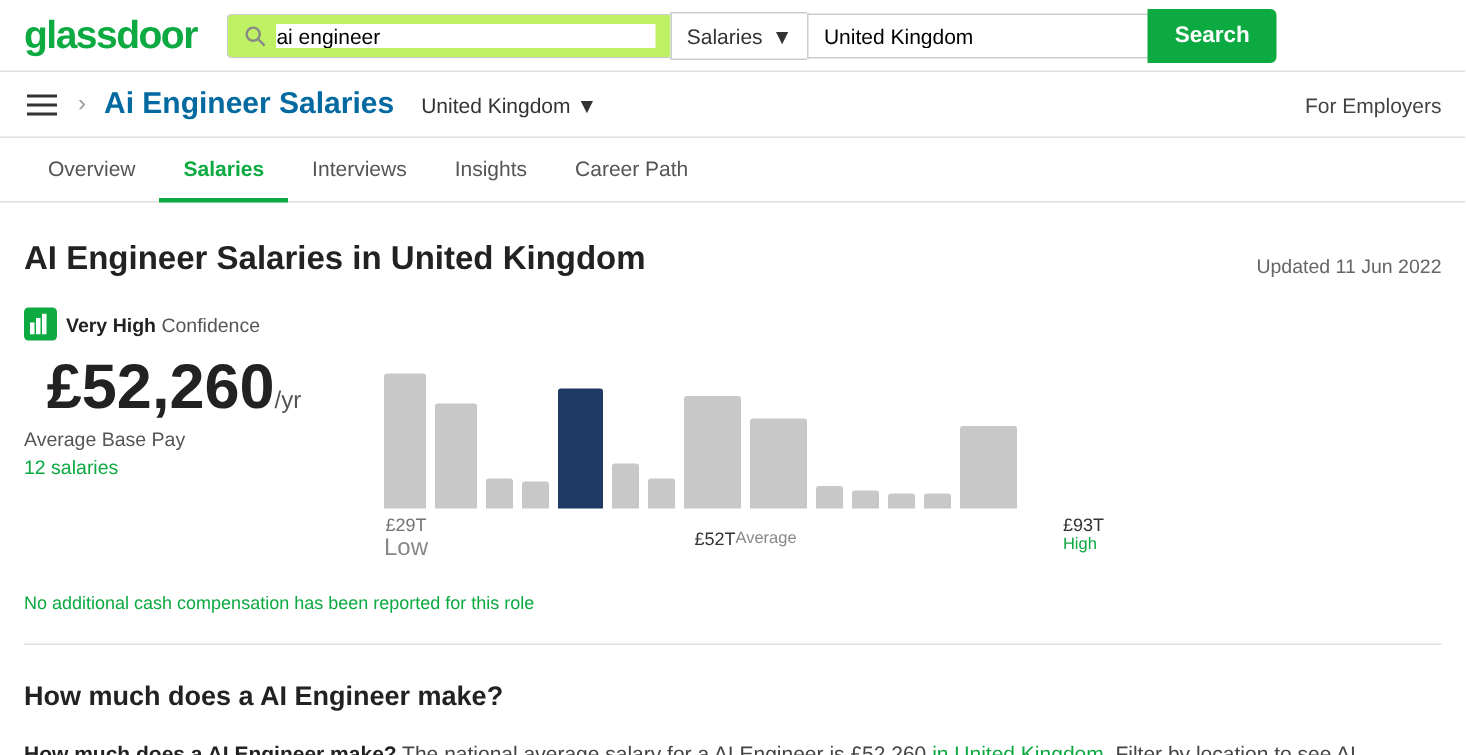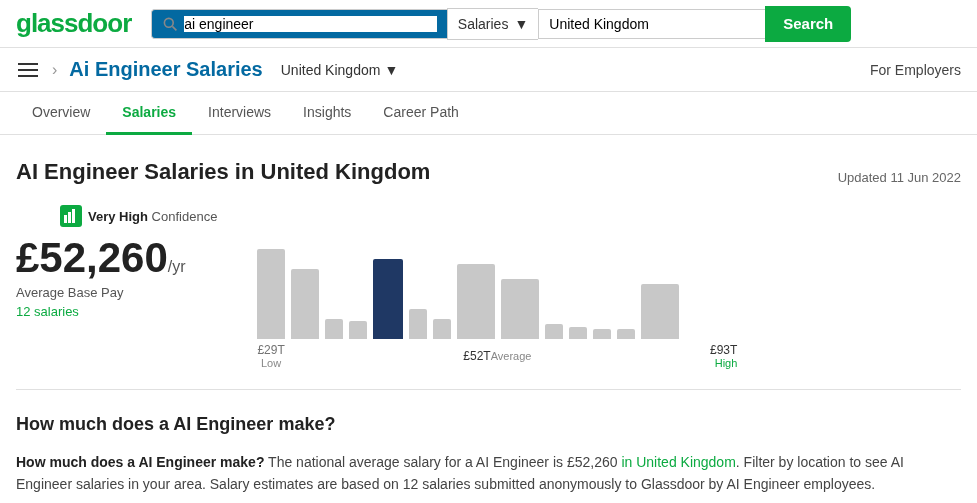--- a/index.html
+++ b/index.html
@@ -29,21 +29,21 @@
       max-width: 700px;
     }
     .search-input-wrap {
       display: flex;
       align-items: center;
       border: 1.5px solid #ccc;
       border-right: none;
       border-radius: 4px 0 0 4px;
       padding: 6px 10px;
       flex: 2;
-      background: #0369a1;
+      background: #bef264;
     }
     .search-input-wrap input {
       border: none;
       outline: none;
       font-size: 14px;
       width: 100%;
     }
     .search-icon-svg {
       width: 16px;
       height: 16px;
@@ -186,21 +186,20 @@
     }
     .left-section {
       flex-shrink: 0;
       min-width: 200px;
     }
     .confidence-badge {
       display: flex;
       align-items: center;
       gap: 6px;
       margin-bottom: 10px;
-      margin-left: 44px;
     }
     .confidence-icon {
       width: 22px;
       height: 22px;
       background: #0caa41;
       border-radius: 3px;
       display: flex;
       align-items: center;
       justify-content: center;
     }
@@ -214,20 +213,21 @@
       color: #555;
     }
     .confidence-text strong {
       color: #222;
     }
     .salary-amount {
       font-size: 42px;
       font-weight: bold;
       color: #222;
       line-height: 1;
+      text-align: center;
     }
     .salary-period {
       font-size: 16px;
       color: #555;
       font-weight: normal;
     }
     .avg-base-pay {
       font-size: 13px;
       color: #555;
       margin-top: 6px;
@@ -420,34 +420,37 @@
             <div class="bar light" style="width:18px;height:10px;"></div>
           </div>
         <div class="bar-group">
             <div class="bar light" style="width:38px;height:55px;"></div>
           </div>
       </div>
 
       <div style="display:flex; justify-content:space-between; padding: 4px 0 0 0; max-width: 480px;">
         <div style="display:flex;flex-direction:column;align-items:center;">
           <span style="font-size:12px;color:#737373;">£29T</span>
-          <span style="font-size:11px;color:#888;">Low</span>
+          <span style="font-size:16px;color:#888;">Low</span>
         </div>
         <div style="display:flex;flex-direction:row;align-items:center;">
           <span style="font-size:12px;color:#333;">£52T</span>
           <span style="font-size:11px;color:#888;">Average</span>
         </div>
-        <div style="display:flex;flex-direction:column;align-items:flex-end;">
+        <div style="display:flex;flex-direction:column;align-items:flex-start;">
           <span style="font-size:12px;color:#333;">£93T</span>
           <span style="font-size:11px;color:#0caa41;">High</span>
         </div>
       </div>
     </div>
   </div>
 
+  <div class="no-cash-note">
+    <a href="#">No additional cash compensation has been reported for this role</a>
+  </div>
 
   <hr class="divider">
 
   <div class="how-much-title">How much does a AI Engineer make?</div>
   <div class="how-much-body">
     <strong>How much does a AI Engineer make?</strong>
     <span> The national average salary for a AI Engineer is £52,260 <a href="#">in United Kingdom</a>. Filter by location to see AI Engineer salaries in your area. Salary estimates are based on 12 salaries submitted anonymously to Glassdoor by AI Engineer employees.</span>
   </div>
 </div>
 

